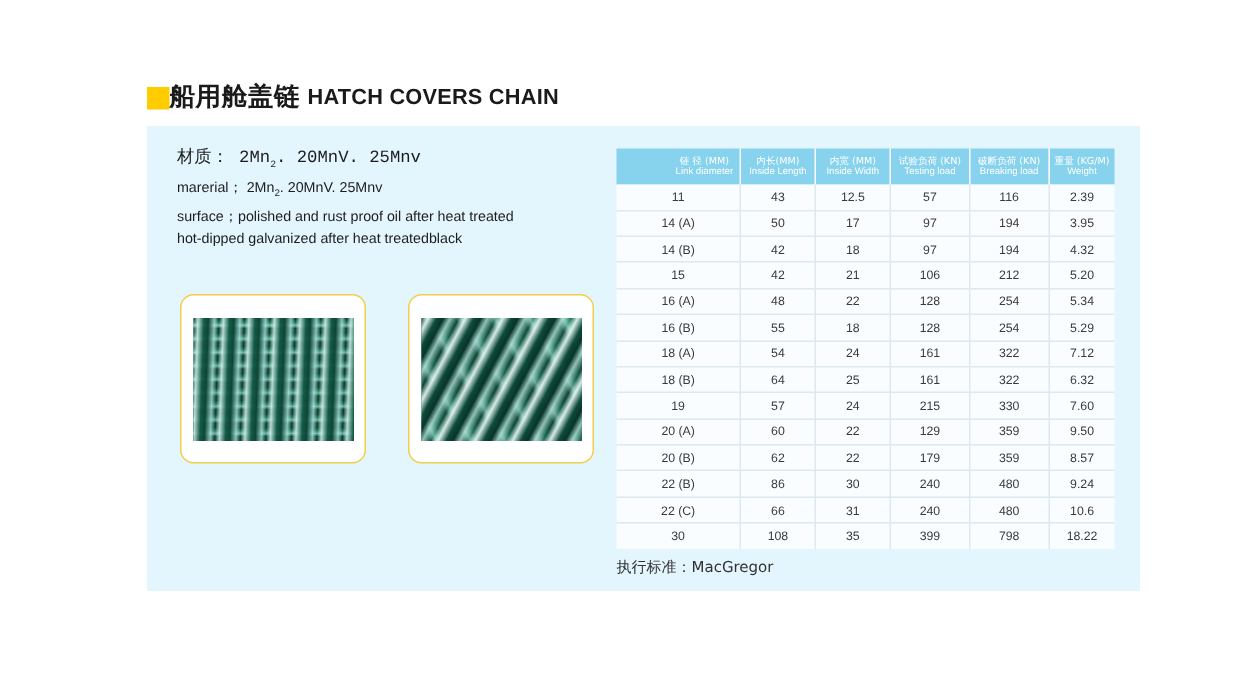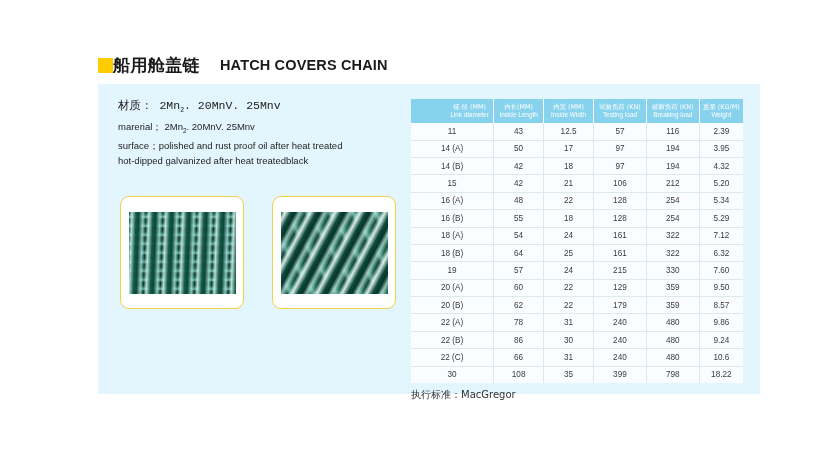--- a/index.html
+++ b/index.html
@@ -39,21 +39,21 @@
     line-height: 1;
     color: #1a1a1a;
     font-family: "DejaVu Sans", "Liberation Sans", sans-serif;
   }
   .title-en {
     font-size: 14.5px;
     font-weight: bold;
     letter-spacing: .15px;
     line-height: 1;
     color: #1a1a1a;
-    margin-left: 20px;
+    margin-left: 5px;
   }
 
   
   .panel {
     position: absolute;
     left: 98px;
     top: 84px;
     width: 662px;
     height: 310px;
     background: #e3f5fd;
@@ -371,28 +371,20 @@
           </tr>
           <tr>
             <td>20 (B)</td>
             <td>62</td>
             <td>22</td>
             <td>179</td>
             <td>359</td>
             <td>8.57</td>
           </tr>
           <tr>
-            <td>22 (A)</td>
-            <td>78</td>
-            <td>31</td>
-            <td>240</td>
-            <td>480</td>
-            <td>9.86</td>
-          </tr>
-          <tr>
             <td>22 (B)</td>
             <td>86</td>
             <td>30</td>
             <td>240</td>
             <td>480</td>
             <td>9.24</td>
           </tr>
           <tr>
             <td>22 (C)</td>
             <td>66</td>

